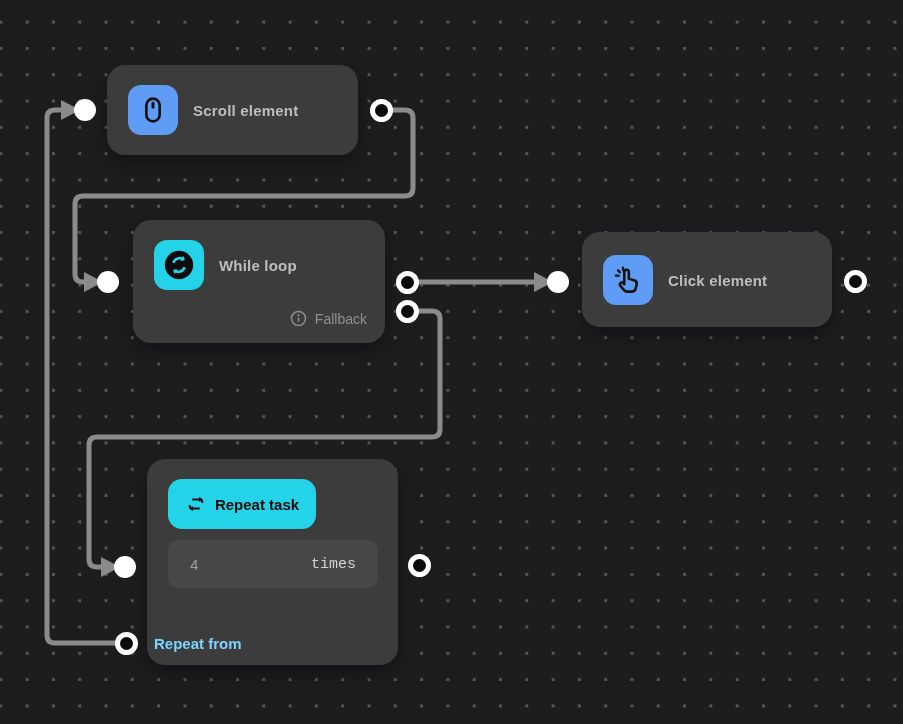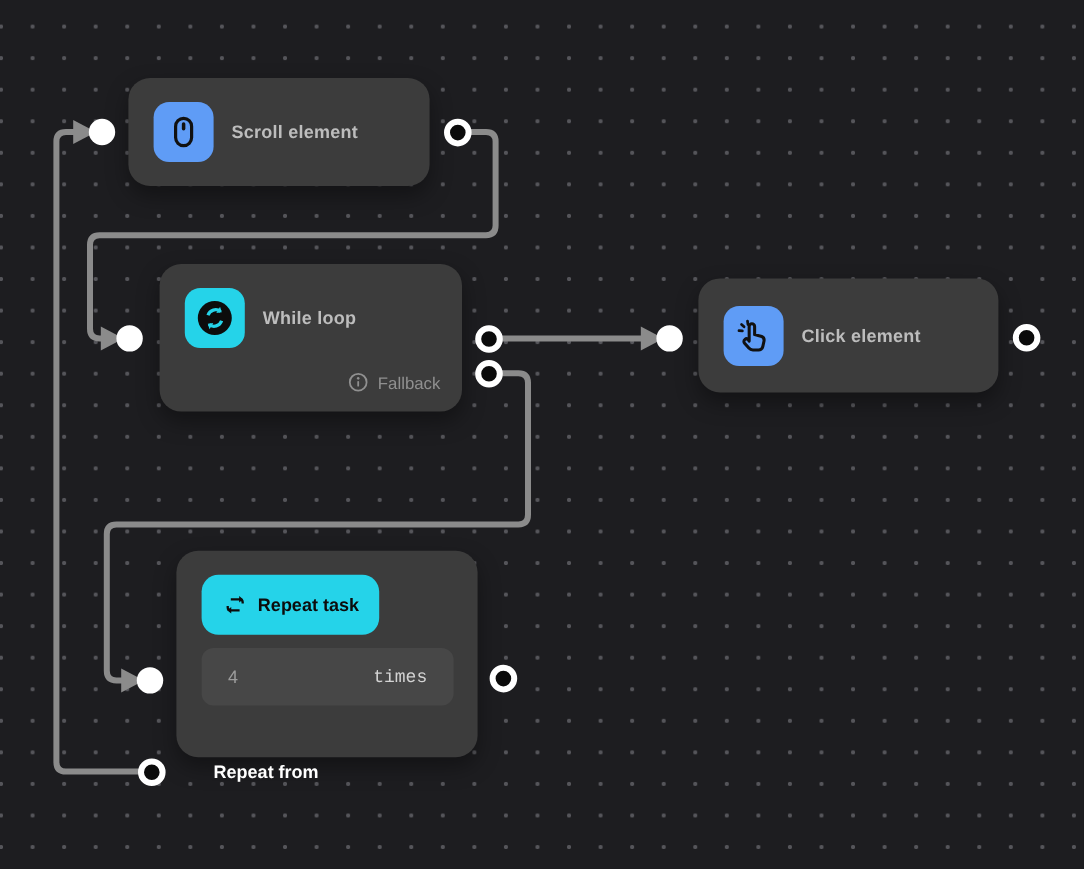--- a/index.html
+++ b/index.html
@@ -52,22 +52,22 @@
   }
   .times-row{
     position:absolute;left:21px;top:81px;width:210px;height:48px;
     background:#474747;border-radius:10px;box-sizing:border-box;
     display:flex;align-items:center;justify-content:space-between;
     padding:0 22px;
   }
   .times-value{font-size:15px;color:#9c9c9c;}
   .times-suffix{font-size:15px;color:#d3d3d3;font-family:Liberation Mono, monospace;}
   .repeat-from-label{
-    position:absolute;left:31px;top:176px;
-    font-size:15px;font-weight:700;color:#ffffff;
+    position:absolute;left:7px;top:176px;
+    font-size:15px;font-weight:700;color:#7dd3fc;
   }
 </style>
 </head>
 <body>
 
 <div class="canvas">
 
   <svg class="wires" width="903" height="724">
     <g fill="none" stroke="#8b8b8b" stroke-width="5">
 
@@ -140,21 +140,21 @@
         <svg width="17" height="17" viewBox="0 0 16 16">
           <circle cx="8" cy="8" r="6.6" fill="none" stroke="#909090" stroke-width="1.4"></circle>
           <circle cx="8" cy="5" r="1" fill="#909090"></circle>
           <rect x="7.3" y="7" width="1.4" height="4.4" rx="0.7" fill="#909090"></rect>
         </svg>
       </span>
       <span class="fallback-label">Fallback</span>
     </div>
   </div>
 
-  <div class="node" style="left:147px;top:459px;width:251px;height:172px">
+  <div class="node" style="left:147px;top:459px;width:251px;height:206px">
     <button class="repeat-button">
       <span style="display:flex">
         <svg width="22" height="22" viewBox="0 0 24 24">
           <path d="M8 7 h8.2 a2.6 2.6 0 0 1 2.6 2.6 v1.2" fill="none" stroke="#0c0c0c" stroke-width="2.1"></path>
           <path d="M16 17 h-8.2 a2.6 2.6 0 0 1 -2.6 -2.6 v-1.2" fill="none" stroke="#0c0c0c" stroke-width="2.1"></path>
           <path d="M15.6 4.1 L19.2 7 15.6 9.9z" fill="#0c0c0c"></path>
           <path d="M8.4 14.1 L4.8 17 8.4 19.9z" fill="#0c0c0c"></path>
         </svg>
       </span>
       <span>Repeat task</span>

